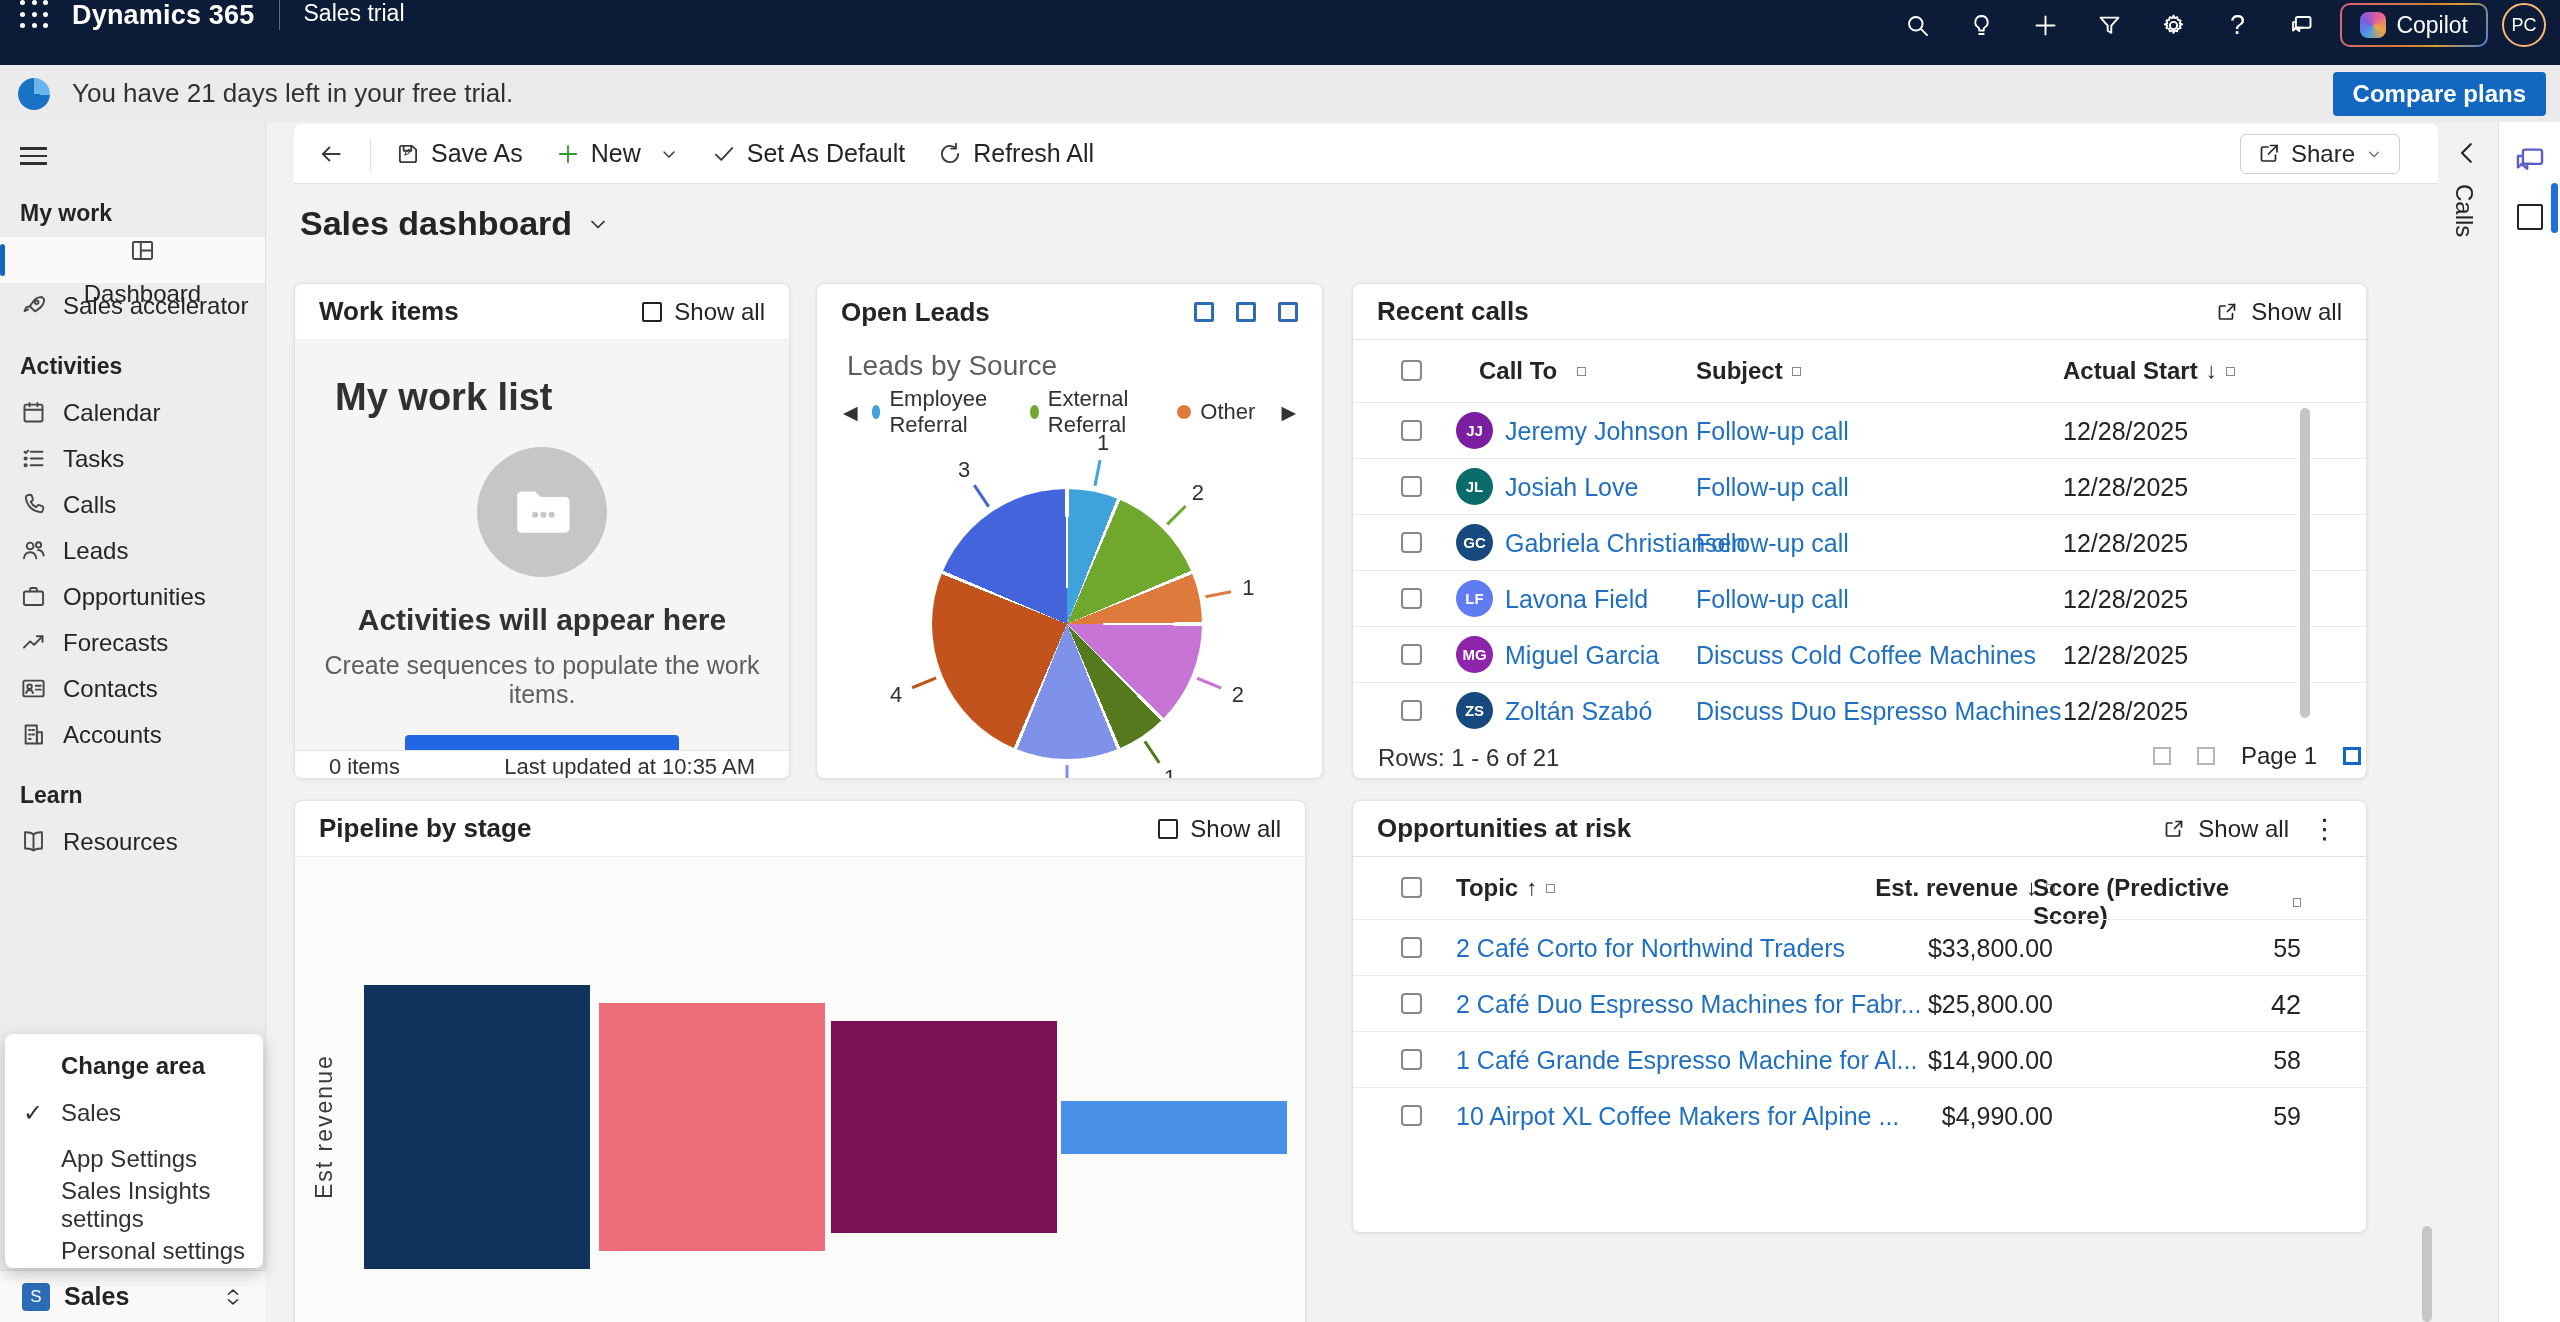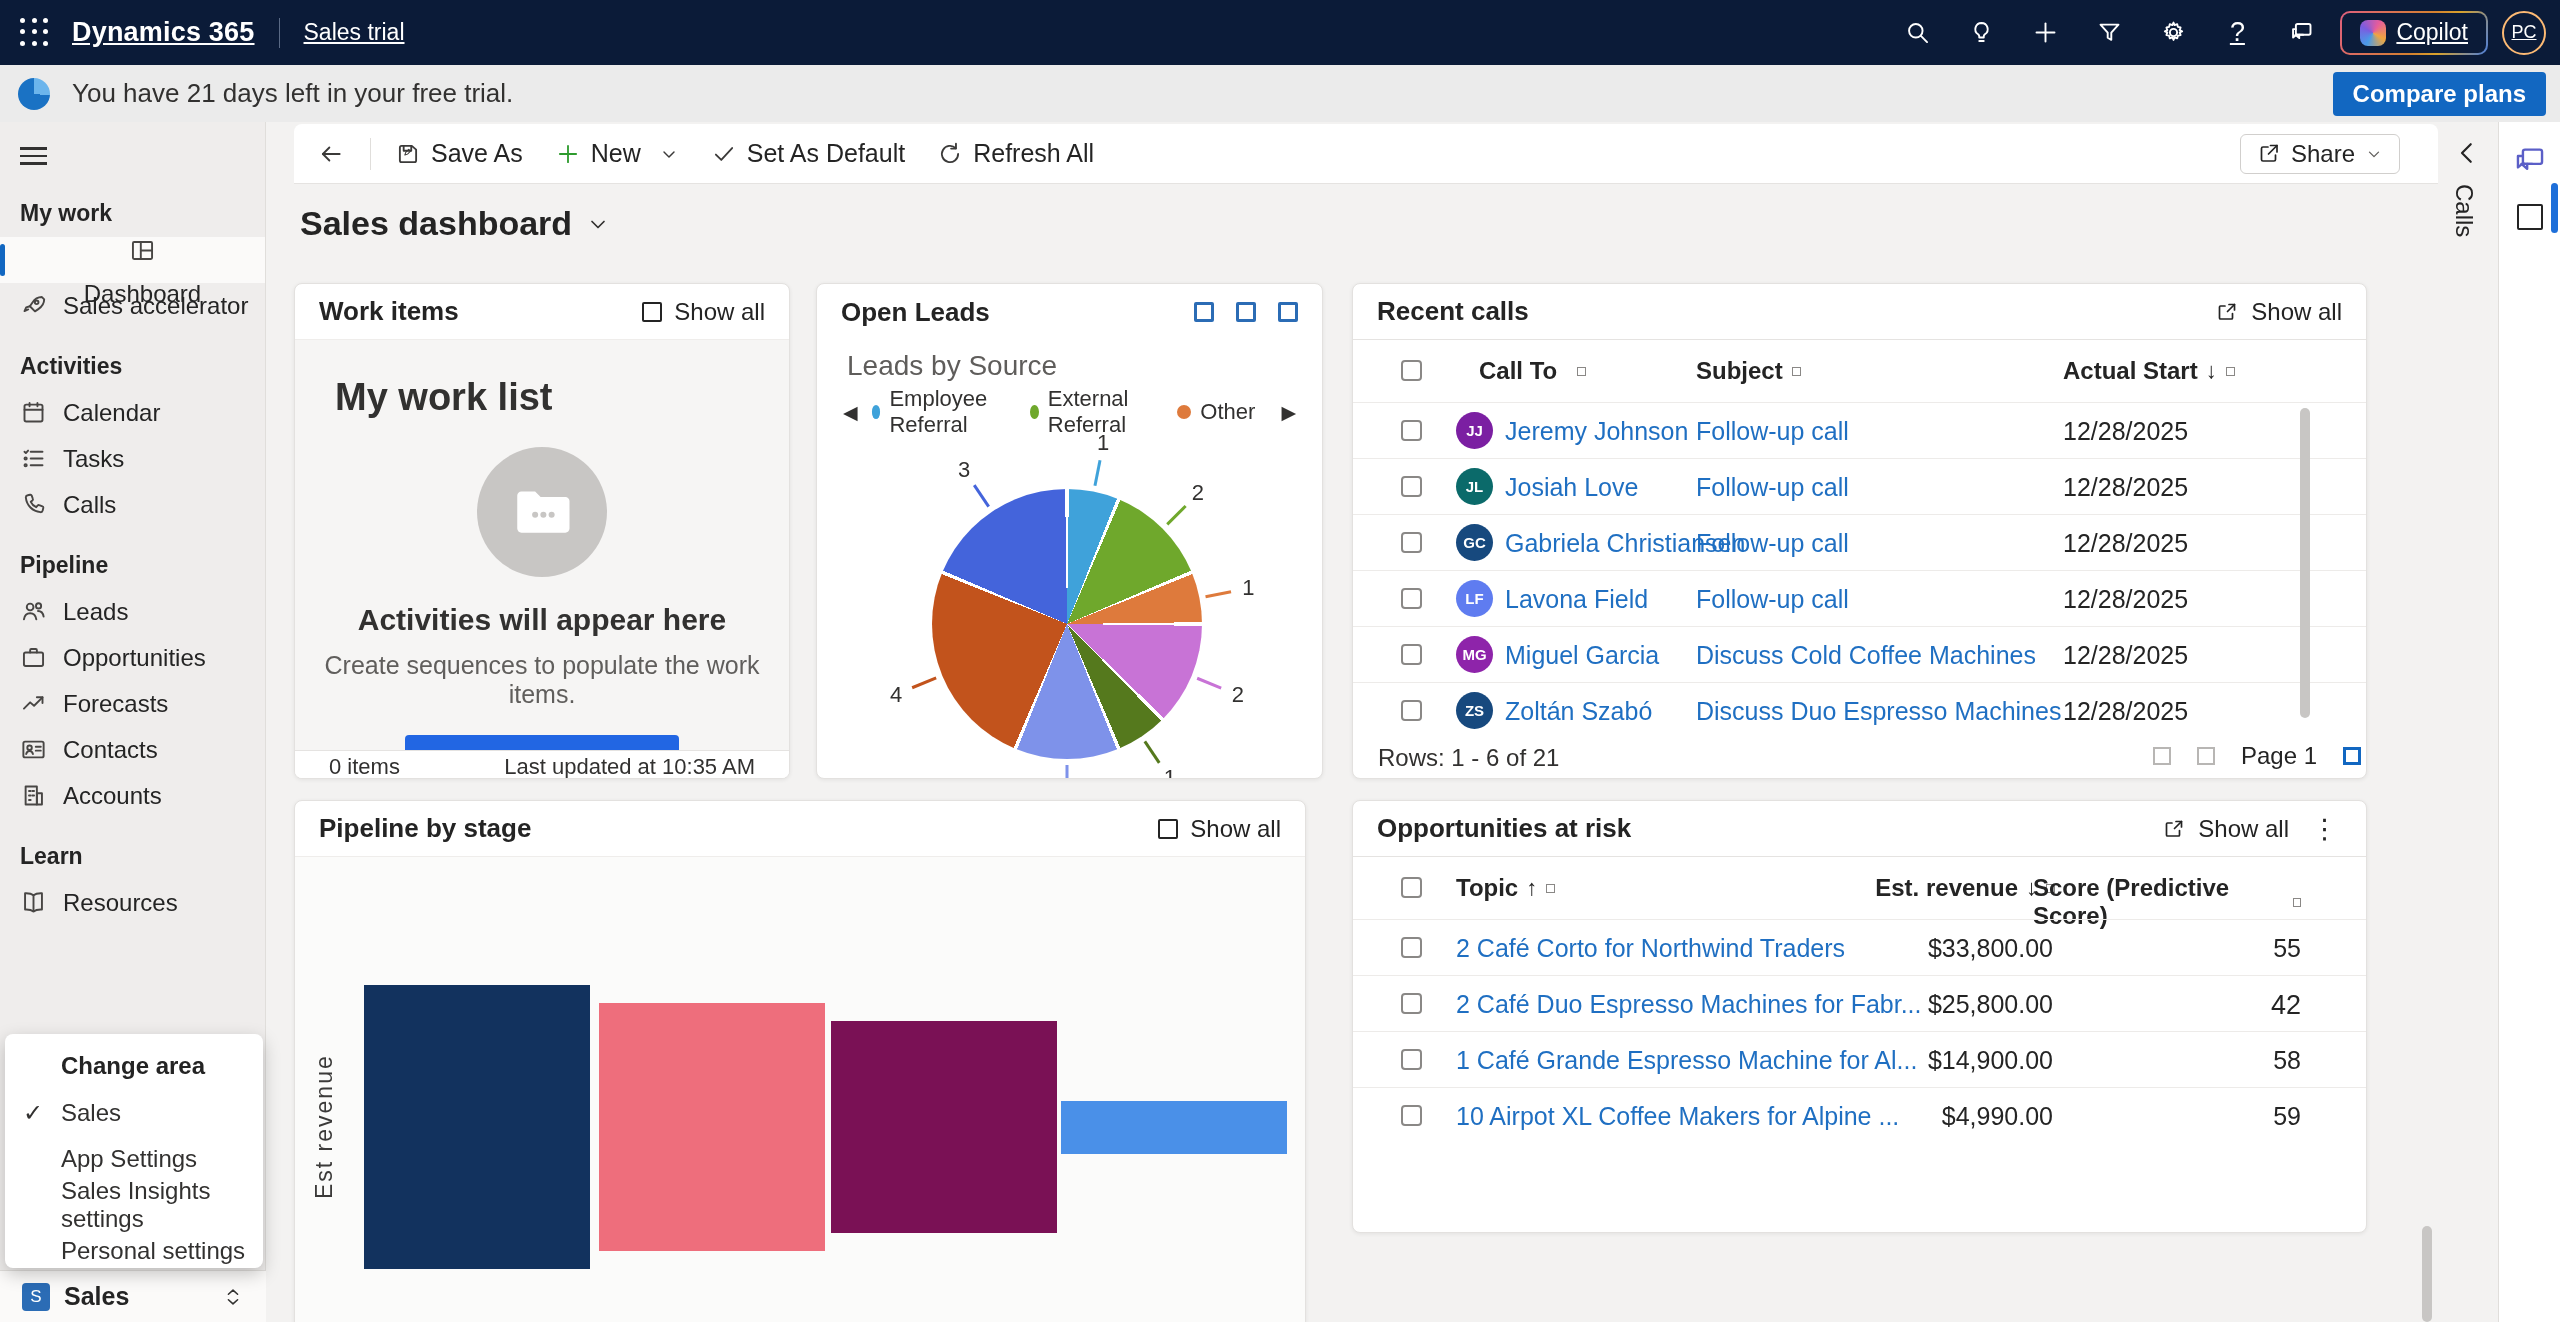--- a/index.html
+++ b/index.html
@@ -2,21 +2,21 @@
 <html><head>
 <meta charset="utf-8">
 <style>
   * { margin:0; padding:0; box-sizing:border-box; }
   html,body { width:2560px; height:1322px; overflow:hidden; }
   body { font-family:"Liberation Sans", sans-serif; background:#f3f2f1; color:#242424; position:relative; }
   svg.ic { fill:none; stroke:currentColor; stroke-width:1.7; stroke-linecap:round; stroke-linejoin:round; }
   .abs { position:absolute; }
 
   
-  #topbar { position:absolute; left:0; top:0; width:2560px; height:65px; background:#0b1b38; display:flex; align-items:center; color:#fff;text-decoration:underline; }
+  #topbar { position:absolute; left:0; top:0; width:2560px; height:65px; background:#0b1b38; display:flex; align-items:flex-start; color:#fff; }
   .waffle { width:30px; height:30px; margin:0 22px 0 20px; display:grid; grid-template-columns:repeat(3,1fr); gap:5px; cursor:pointer;}
   .waffle i { width:5px; height:5px; background:#fff; border-radius:50%; }
   .brand { font-size:27px; font-weight:bold; letter-spacing:.2px; }
   .tb-div { width:1px; height:30px; background:#5a6a85; margin:0 24px; }
   .area-name { font-size:23px; font-weight:400; }
   .tb-right { margin-left:auto; display:flex; align-items:center; gap:14px; padding-right:14px; }
   .tb-icon { width:50px; height:50px; display:flex; align-items:center; justify-content:center; color:#fff; cursor:pointer; border-radius:4px; }
   .tb-icon svg { width:27px; height:27px; }
   .copilot-btn { display:flex; align-items:center; gap:10px; height:44px; padding:0 18px; border-radius:10px; cursor:pointer;
     background:linear-gradient(#0b1b38,#0b1b38) padding-box, linear-gradient(120deg,#e0607e,#d4812f 55%,#d8a22c 70%,#4a7edd) border-box;
@@ -231,21 +231,20 @@
       </svg>
     <span>Tasks</span>
   </div>
   <div class="nav-item">
     <svg class="ic" viewBox="0 0 24 24">
         <path d="M6.8 3.8 L9 3.3 c.6-.1 1.2.2 1.4.8 l1 2.8 c.2.5 0 1.1-.4 1.5 L9.6 9.6 c.9 2 2.8 3.9 4.8 4.8 l1.2-1.4 c.4-.4 1-.6 1.5-.4 l2.8 1 c.6.2.9.8.8 1.4 l-.5 2.2 c-.2 1-1.1 1.7-2.1 1.6 C11.2 18.1 5.9 12.8 5.2 5.9 5.1 4.9 5.8 4 6.8 3.8 Z"></path>
       </svg>
     <span>Calls</span>
   </div>
 
-  <div class="sec-h">Pipeline</div>
   <div class="nav-item">
     <svg class="ic" viewBox="0 0 24 24">
         <circle cx="9" cy="8" r="3"></circle>
         <path d="M3.5 19 c.5-3.5 2.7-5.5 5.5-5.5 2.8 0 5 2 5.5 5.5"></path>
         <circle cx="16.5" cy="7" r="2.3"></circle>
         <path d="M16 11.5 c2.8 0 4.5 1.8 5 5"></path>
       </svg>
     <span>Leads</span>
   </div>
   <div class="nav-item">

